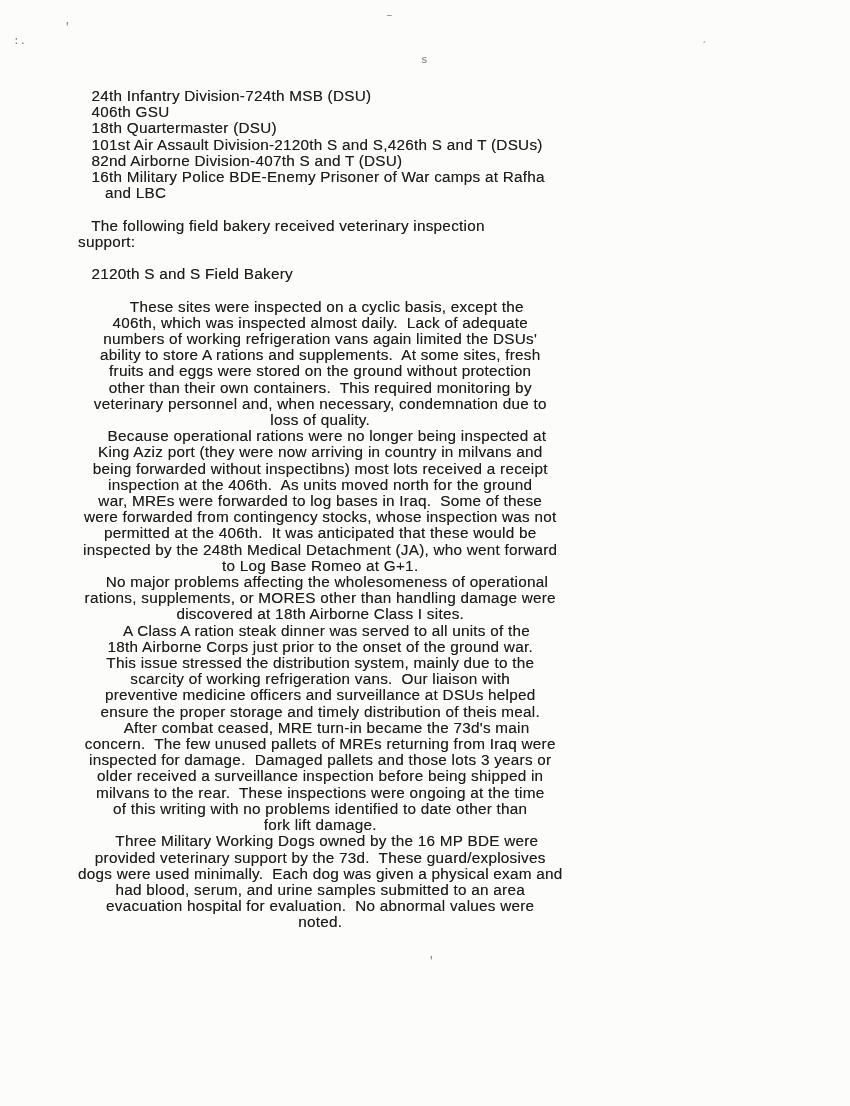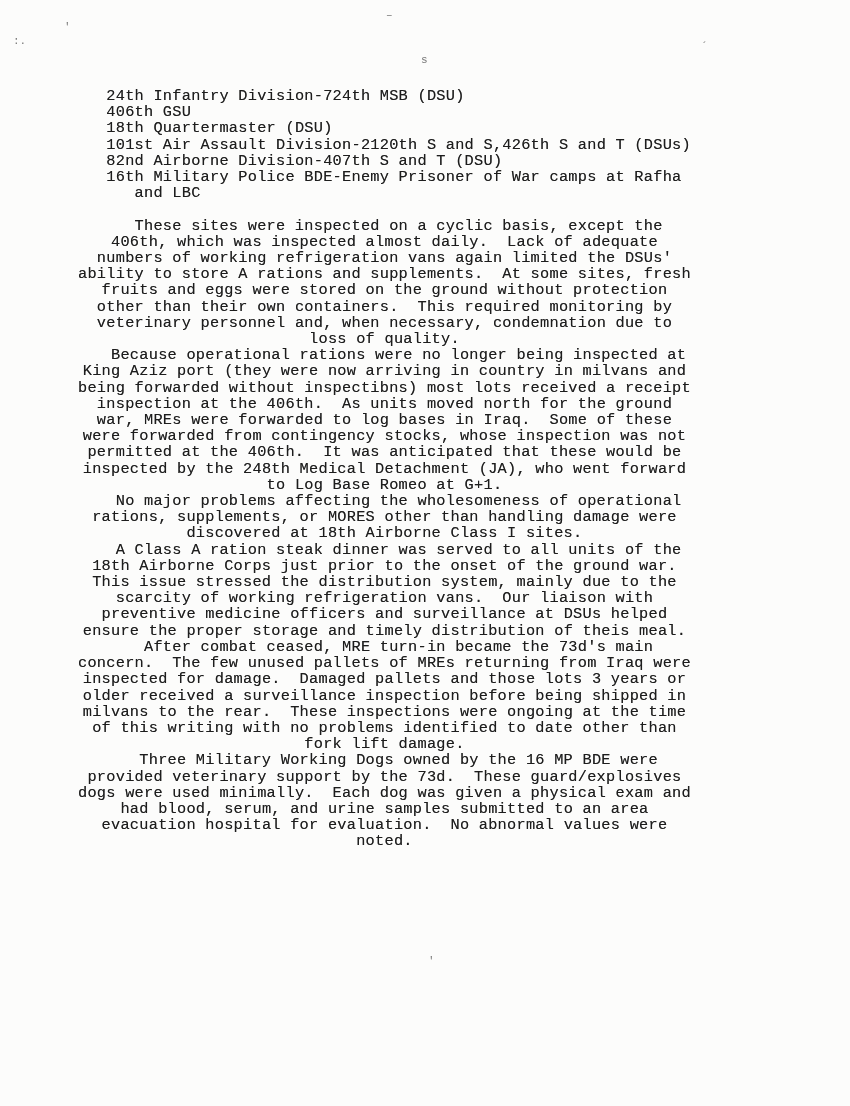--- a/index.html
+++ b/index.html
@@ -16,21 +16,21 @@
     font-family: "Liberation Mono", "DejaVu Sans Mono", monospace;
   }
   .content {
     position: absolute;
     left: 78px;
     top: 88px;
   }
   pre.block {
     margin: 0 0 16.2px 0;
     padding: 0;
-    font-family: Liberation Mono, monospace;
+    font-family: Liberation Sans, sans-serif;
     font-size: 15.3px;
     line-height: 16.2px;
     letter-spacing: 0.25px;
     color: #1d1d1d;
     text-shadow: 0 0 0.6px rgba(25, 25, 25, 0.55);
     white-space: pre;
   }
   pre.block:last-child {
     margin-bottom: 0;
     text-align: center;
@@ -61,21 +61,24 @@
 
   <div class="content">
     <pre class="block">   24th Infantry Division-724th MSB (DSU)
    406th GSU
    18th Quartermaster (DSU)
    101st Air Assault Division-2120th S and S,426th S and T (DSUs)
    82nd Airborne Division-407th S and T (DSU)
    16th Military Police BDE-Enemy Prisoner of War camps at Rafha
       and LBC</pre>
 
+    <pre class="block">   The following field bakery received veterinary inspection
+support:</pre>
 
+    <pre class="block">   2120th S and S Field Bakery</pre>
 
     <pre class="block">   These sites were inspected on a cyclic basis, except the
 406th, which was inspected almost daily.  Lack of adequate
 numbers of working refrigeration vans again limited the DSUs'
 ability to store A rations and supplements.  At some sites, fresh
 fruits and eggs were stored on the ground without protection
 other than their own containers.  This required monitoring by
 veterinary personnel and, when necessary, condemnation due to
 loss of quality.
    Because operational rations were no longer being inspected at

